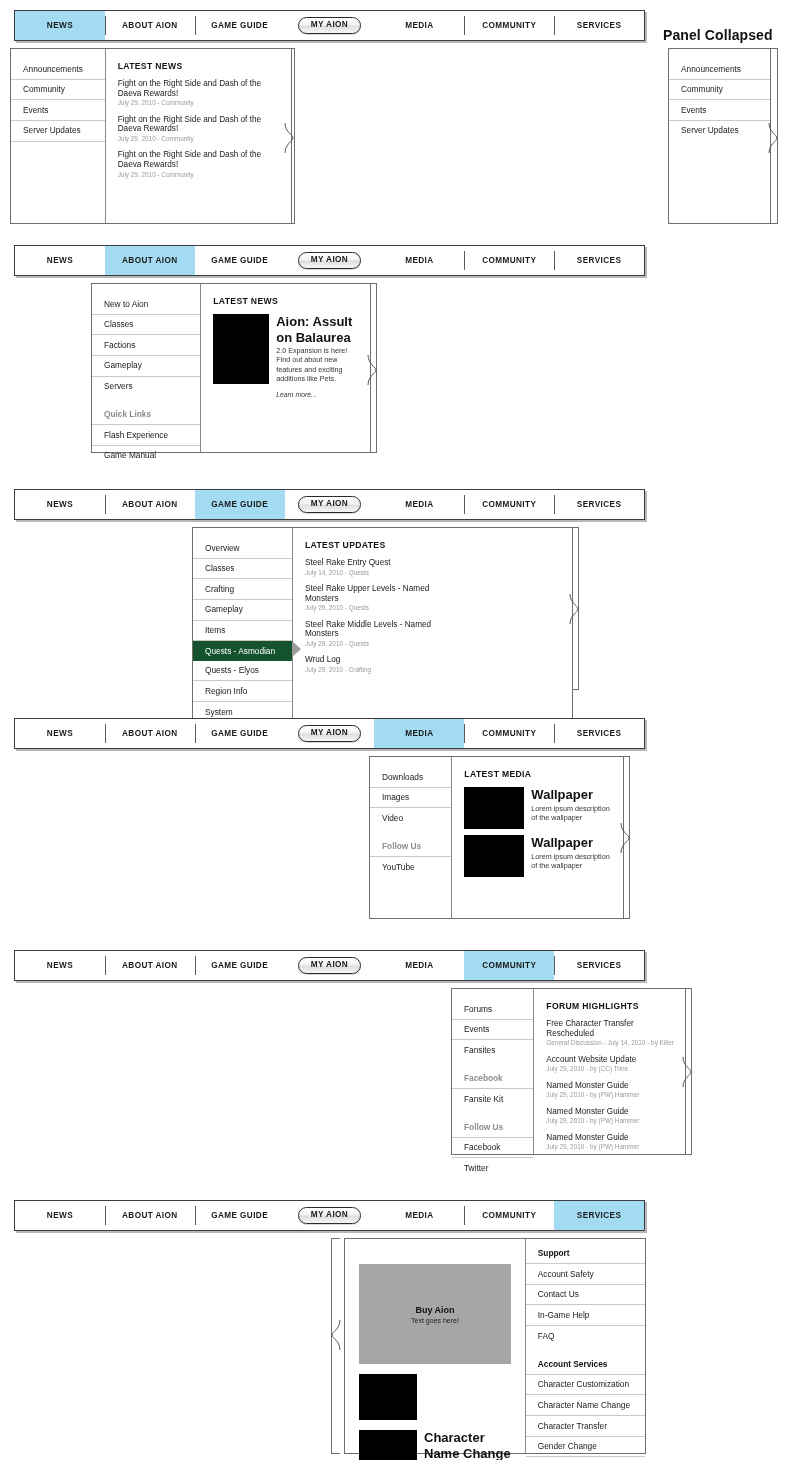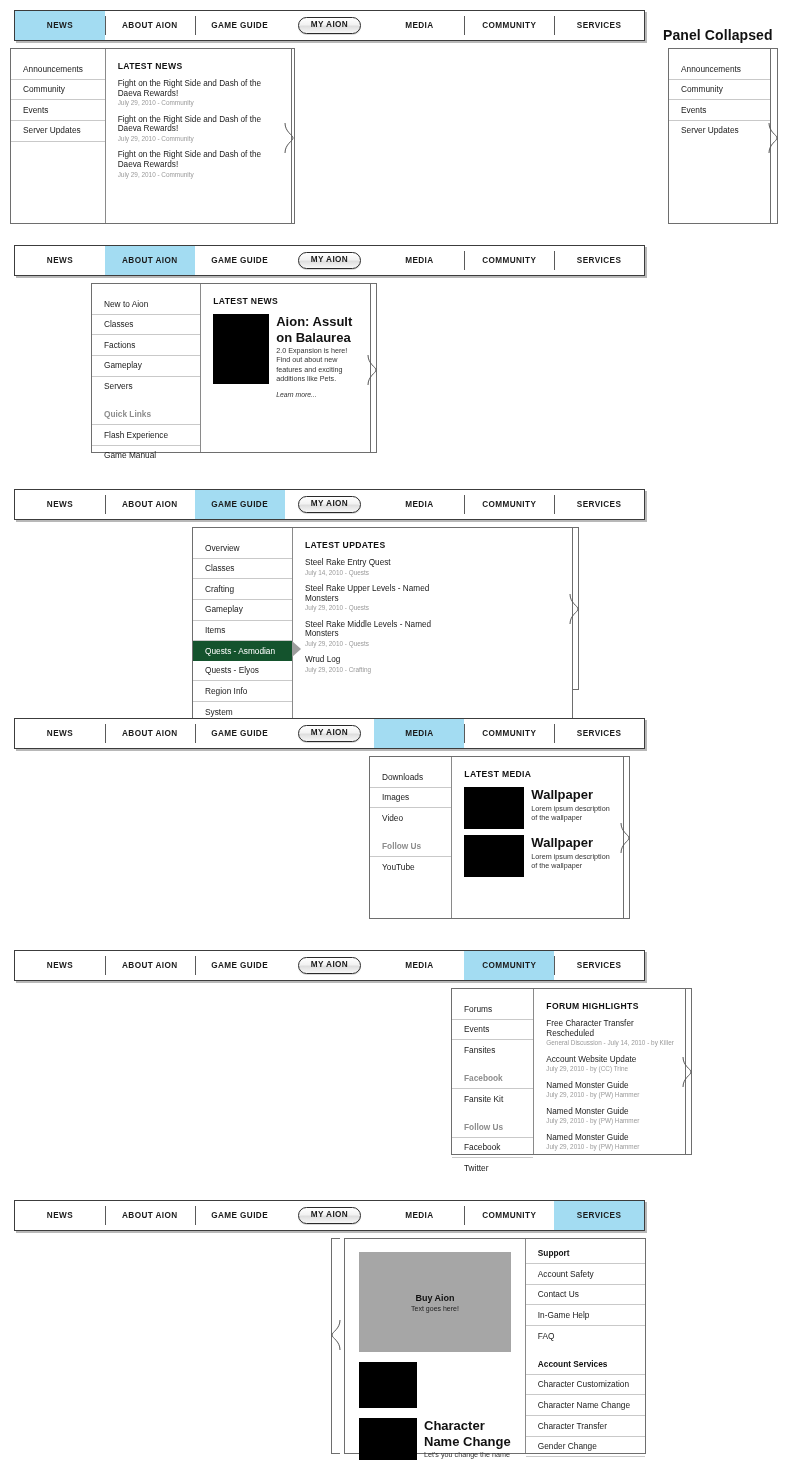--- a/index.html
+++ b/index.html
@@ -628,21 +628,21 @@
         <span>COMMUNITY</span>
       </div>
     <div class="nav-item active sep">
         <span>SERVICES</span>
       </div>
   </div>
 
   <div class="panel-shadow-edge" style="left:331px;top:38px;width:9px;height:216px;border-left:1px solid #6e6e6e;border-right:none;"></div>
   <div class="panel" style="left:344px;top:38px;width:302px;height:216px;">
     <div class="col col-divider" style="width:182px;">
-      <div class="promo" style="width:152px;height:100px;margin:3px 0 0 14px;">
+      <div class="promo" style="width:152px;height:100px;margin:15px 0 0 14px;">
         <div class="promo-title">Buy Aion</div>
         <div class="promo-sub">Text goes here!</div>
       </div>
       <div class="feature" style="padding-left:14px;padding-top:10px;">
         <div class="thumb" style="width:58px;height:46px;"></div>
       </div>
       <div class="feature" style="padding-left:14px;padding-top:4px;">
         <div class="thumb" style="width:58px;height:46px;"></div>
         <div class="feature-text">
           <div class="feature-title">Character Name Change</div>

